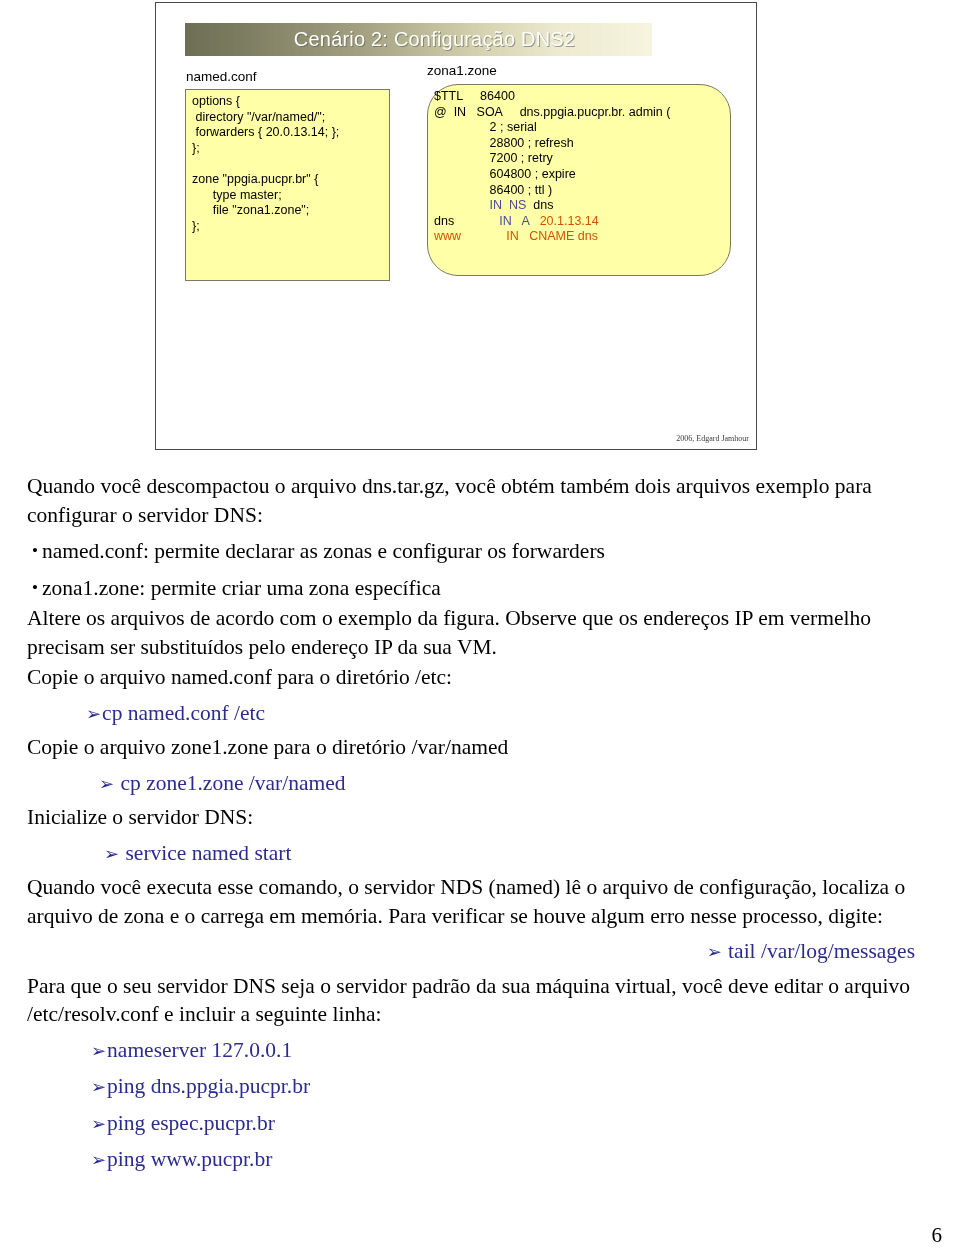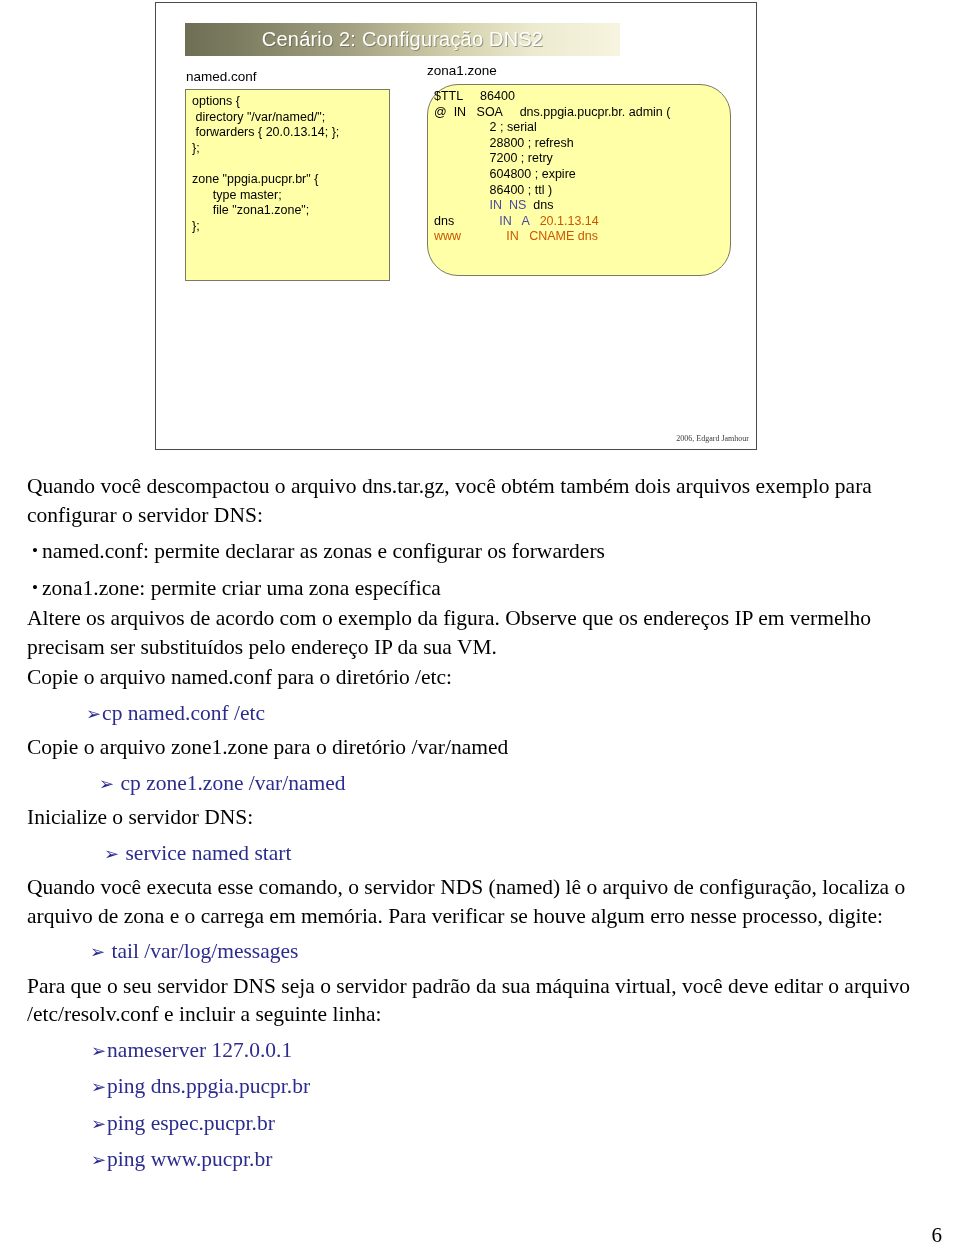--- a/index.html
+++ b/index.html
@@ -31,20 +31,21 @@
   #slide-title-banner {
     position: absolute;
     left: 29px;
     top: 20px;
     width: 435px;
     height: 33px;
     background: linear-gradient(to right, #6e6e55 0%, #7c7c60 12%, #a3a182 38%, #d3d0ac 62%, #ecead0 80%, #f7f4df 100%);
     display: flex;
     align-items: center;
     justify-content: center;
+    padding-left: 32px;
   }
   #slide-title-text {
     font-family: "Liberation Sans", "DejaVu Sans", sans-serif;
     font-size: 20px;
     color: #ffffff;
     letter-spacing: 0.2px;
     text-shadow: 1px 1px 0 rgba(90,90,70,0.55);
     white-space: nowrap;
   }
 
@@ -132,21 +133,21 @@
   }
   p.arrow .amark {
     display: inline-block;
     color: #2c2c8f;
     font-size: 18px;
     margin-right: 1px;
   }
   p.arrow.ind1 { padding-left: 59px; }
   p.arrow.ind2 { padding-left: 72px; }
   p.arrow.ind3 { padding-left: 77px; }
-  p.arrow.ind4 { padding-left: 63px; }
+  p.arrow.ind4 { padding-left: 63px; text-align: right; }
   p.arrow.ind5 { padding-left: 64px; }
 
   #page-number {
     position: absolute;
     right: 18px;
     bottom: 10px;
     font-size: 21px;
     font-family: "Liberation Serif", "DejaVu Serif", serif;
     color: #000000;
   }

